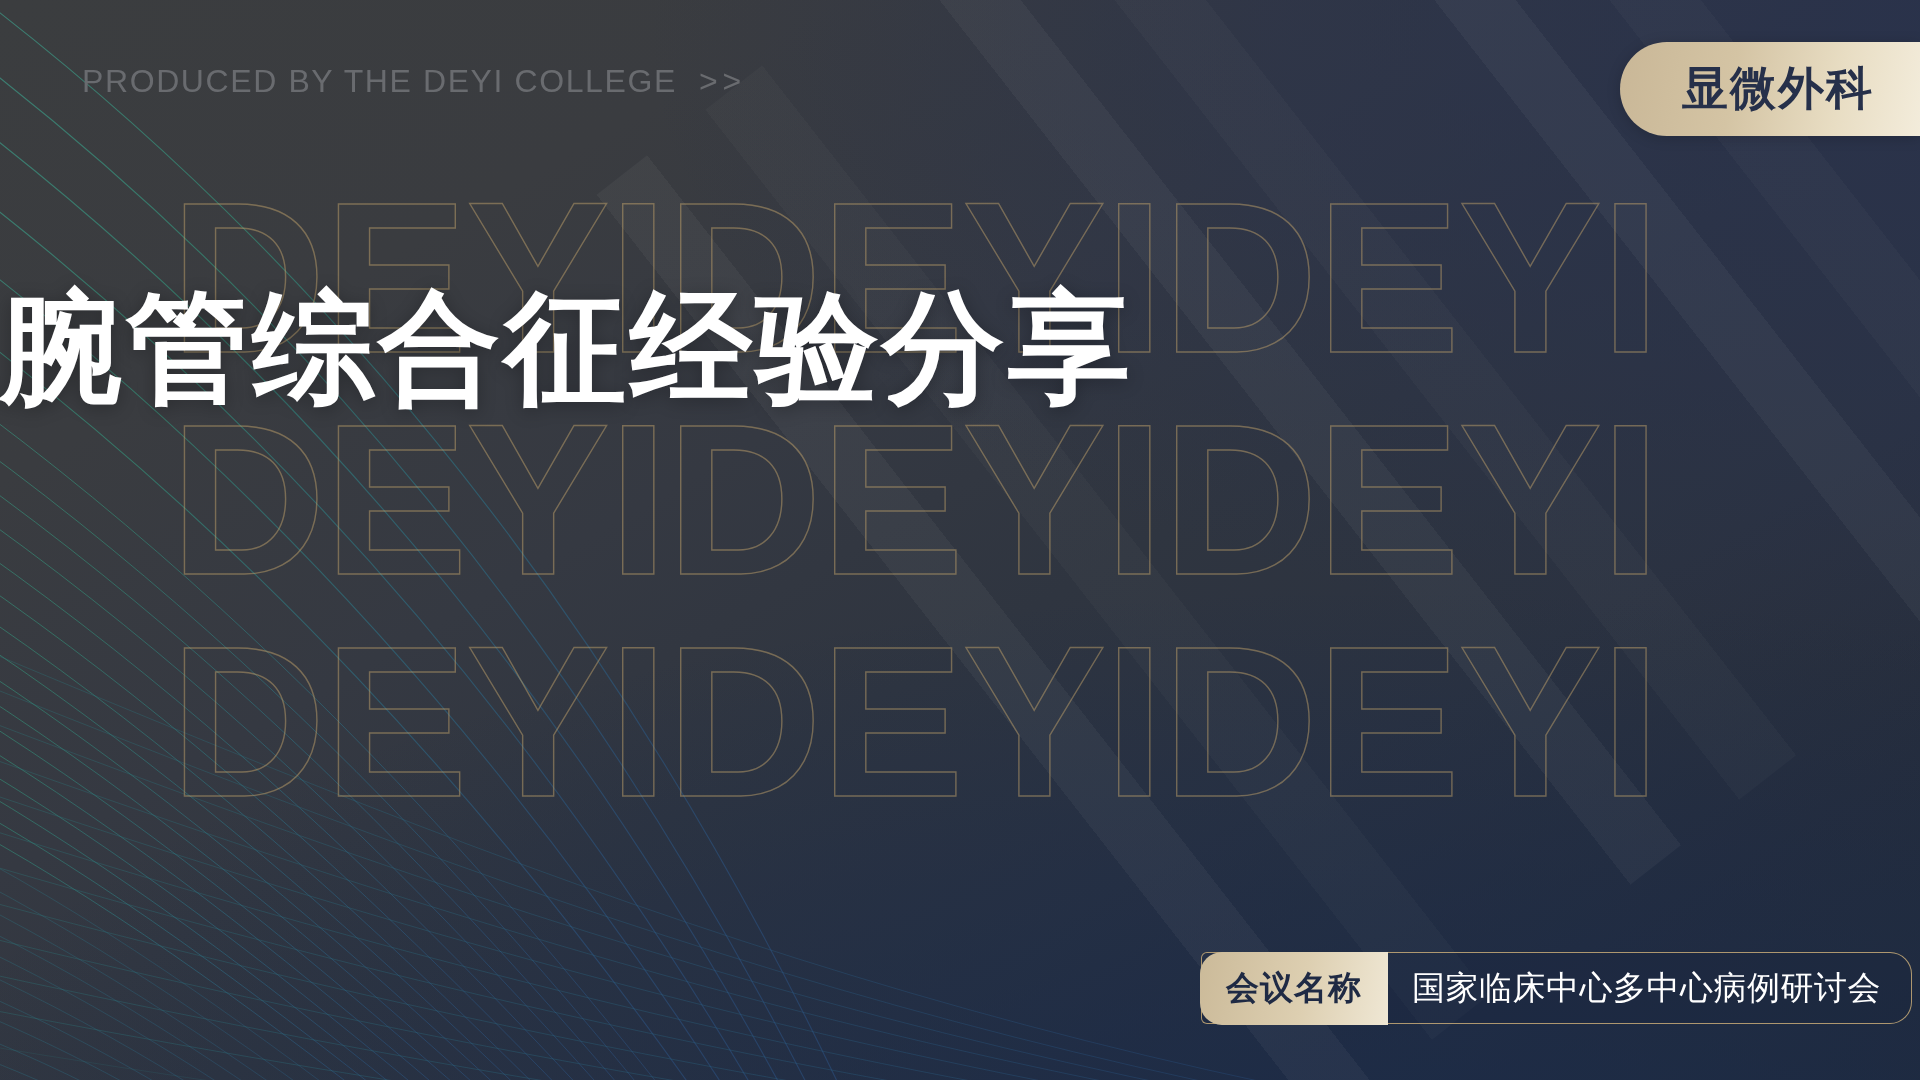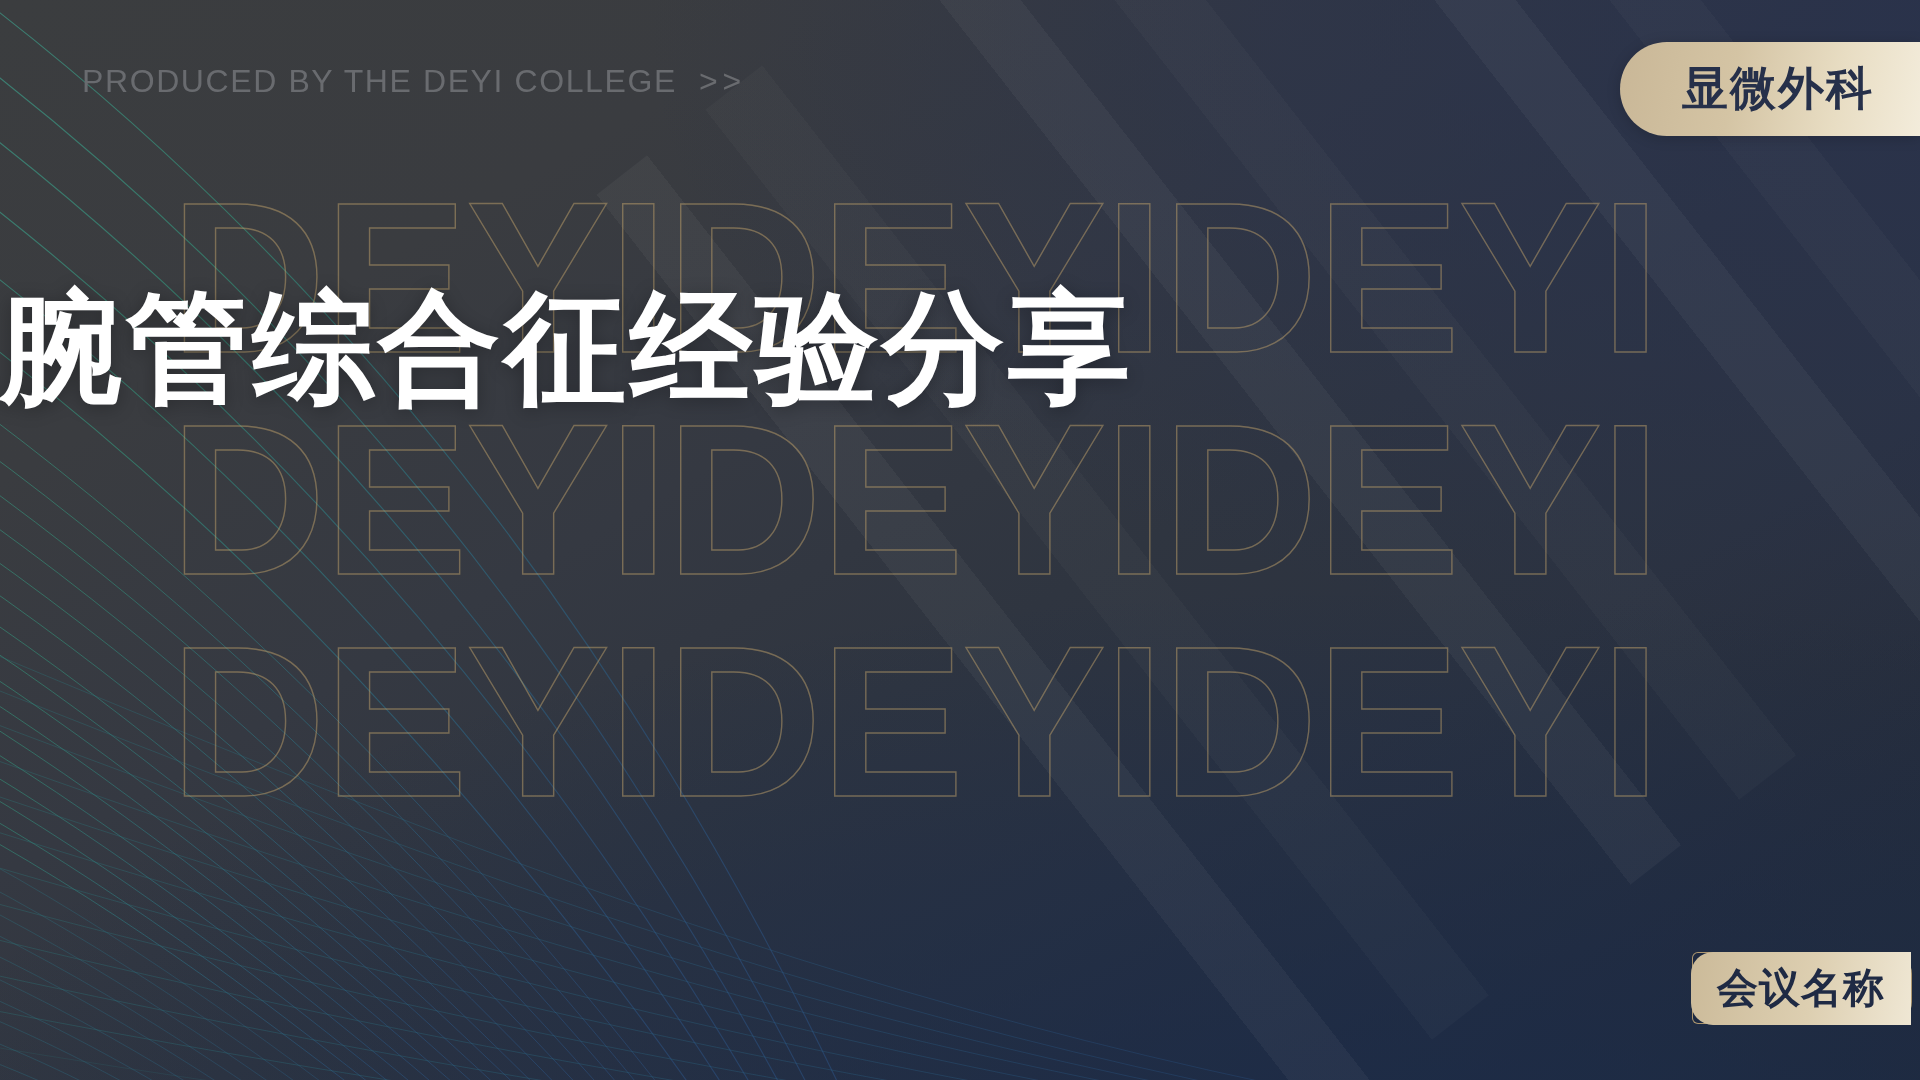--- a/index.html
+++ b/index.html
@@ -140,21 +140,21 @@
     background:rgba(26,37,62,.28);
   }
   .confbar .label{
     display:flex; align-items:center; justify-content:center;
     padding:0 26px;
     margin:-1.5px 0 -1.5px -1.5px;
     border-radius:22px 0 0 22px;
     background:linear-gradient(100deg,#cbba99 0%, #ddcfb1 55%, #efe7d4 100%);
   }
   .confbar .label span{
-    font-size:41px; font-weight:700; letter-spacing:1px;
+    font-size:33px; font-weight:700; letter-spacing:1px;
     color:#1f2a44;
     font-family:Liberation Serif, serif;
     white-space:nowrap;
   }
   .confbar .value{
     display:flex; align-items:center;
     padding:0 30px 0 24px;
   }
   .confbar .value span{
     font-size:33px; font-weight:400; letter-spacing:.5px;
@@ -266,15 +266,18 @@
     <span>显微外科</span>
   </div>
 
   <div class="title">腕管综合征经验分享</div>
 
 
   <div class="confbar">
     <div class="label">
       <span>会议名称</span>
     </div>
+    <div class="value">
+      <span>国家临床中心多中心病例研讨会</span>
+    </div>
   </div>
 
 </div>
 
 </body></html>

